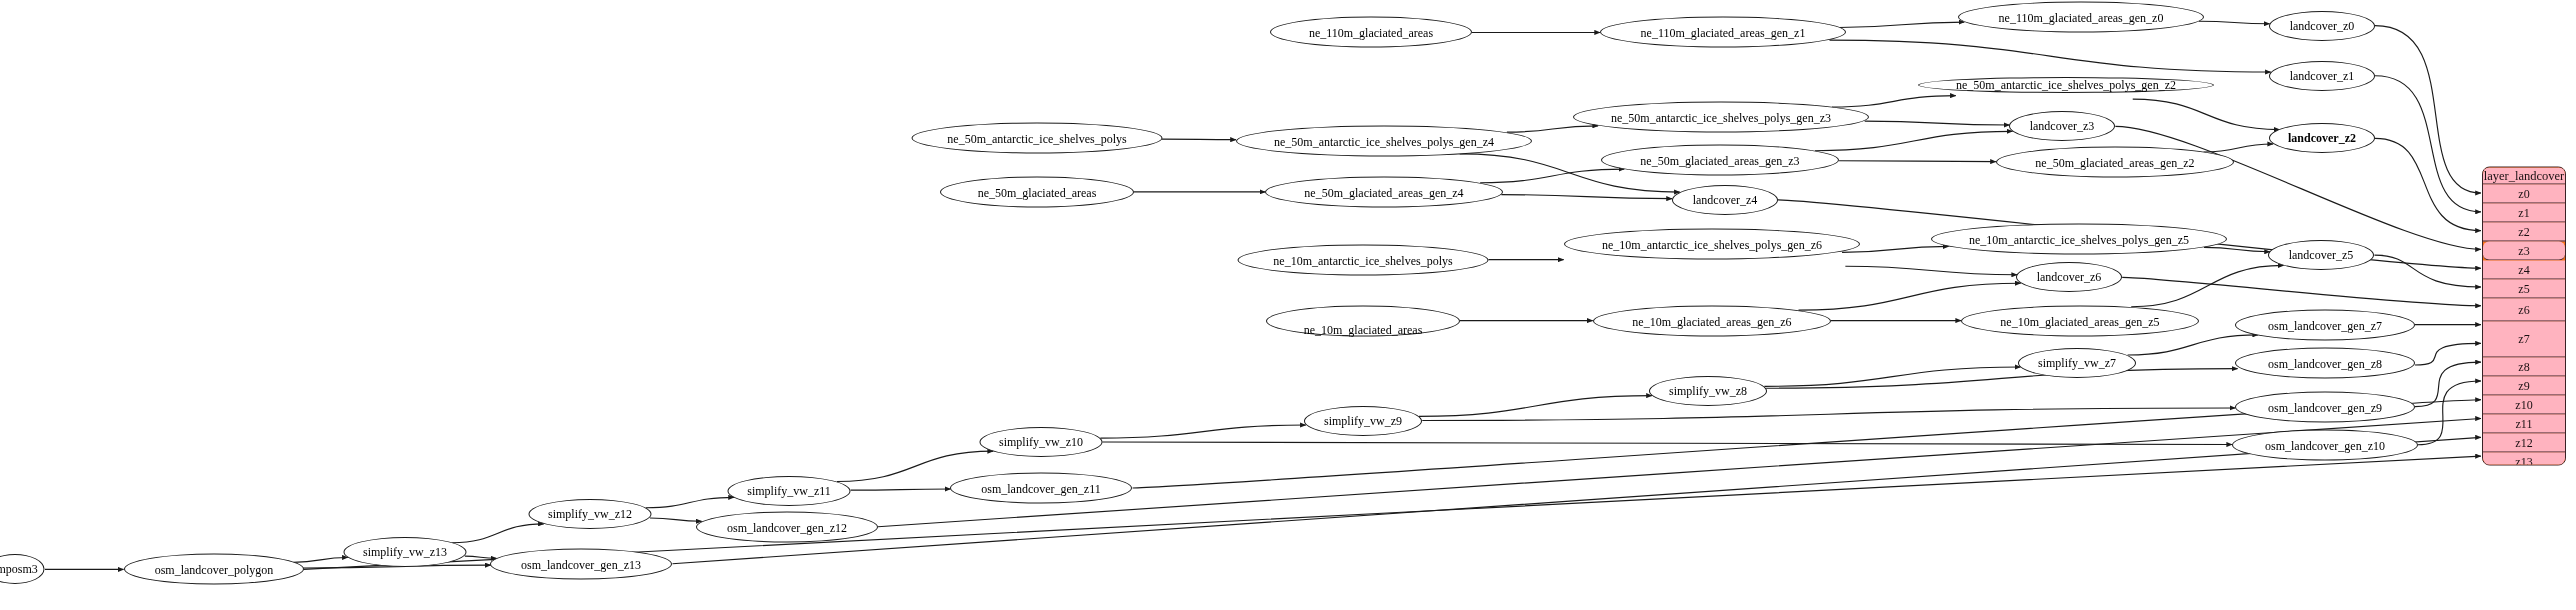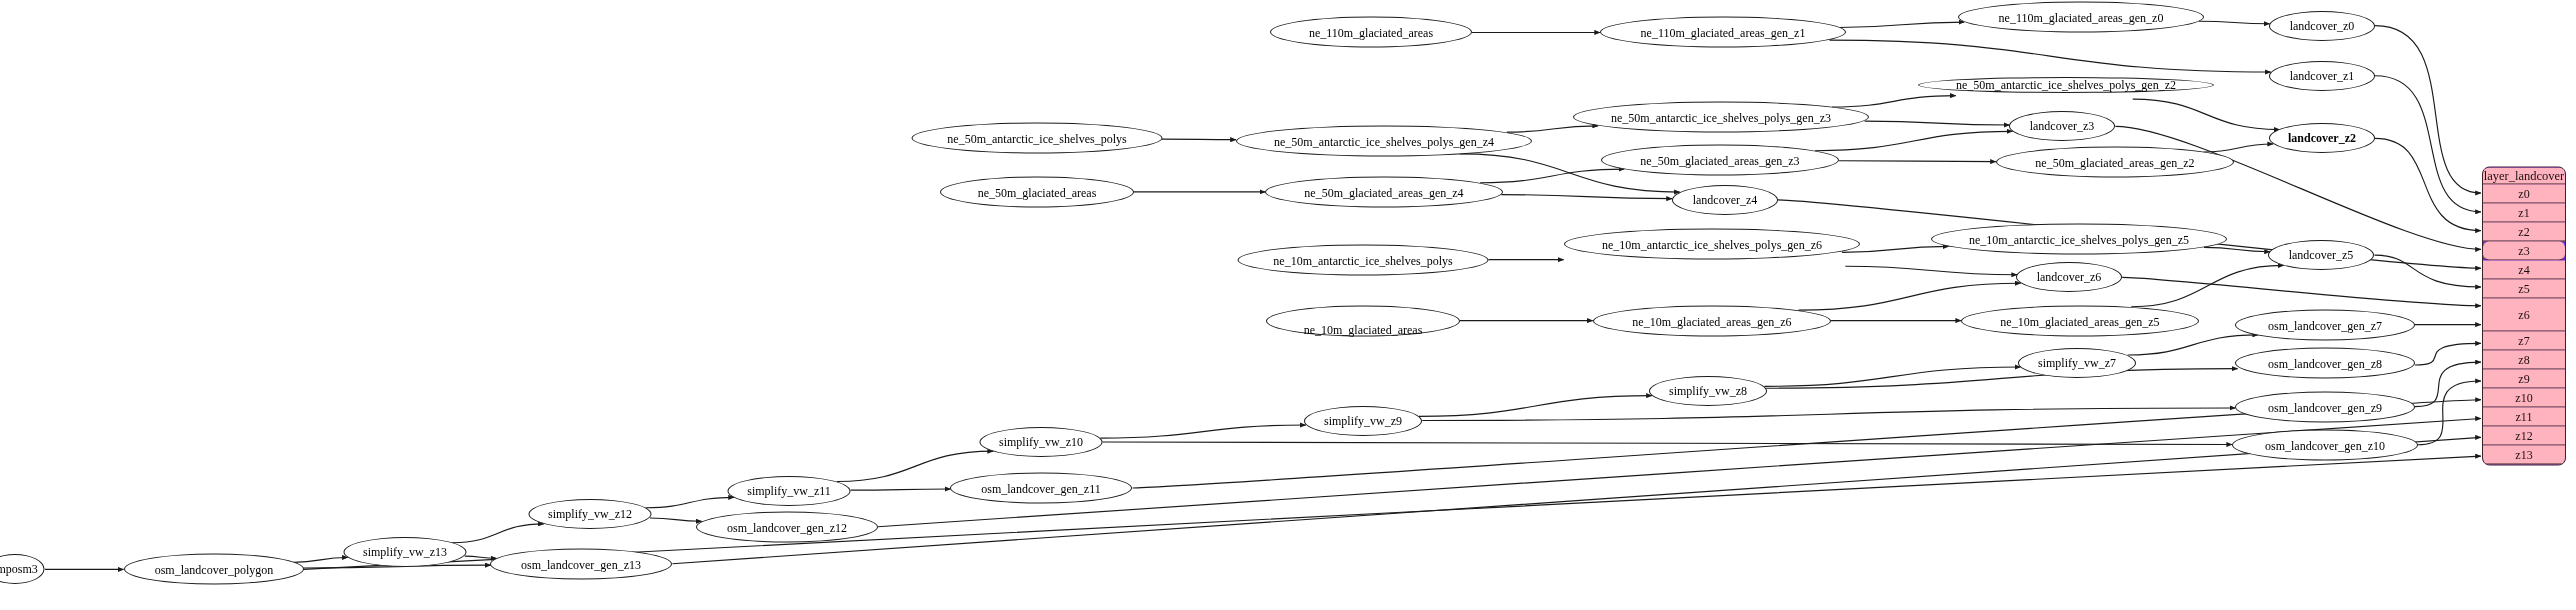--- a/index.html
+++ b/index.html
@@ -258,30 +258,30 @@
         <span>ne_110m_glaciated_areas_gen_z0</span>
       </div>
       <div class="node" style="left: 2322px; top: 26px; width: 106px; height: 30px;">
         <span>landcover_z0</span>
       </div>
       <div class="node" style="left: 2322px; top: 76px; width: 106px; height: 30px;">
         <span>landcover_z1</span>
       </div>
     </div>
 
-  <div class="record-table" id="layer-table" style="left: 2524px; top: 316px; width: 84px; height: 299px; background: #6d28d9;">
+  <div class="record-table" id="layer-table" style="left: 2524px; top: 316px; width: 84px; height: 299px; background: #f97316;">
       <div class="record-row record-head" style="height: 17px;">layer_landcover</div>
       <div class="record-row" style="height: 19px;">z0</div>
       <div class="record-row" style="height: 19px;">z1</div>
       <div class="record-row" style="height: 19px;">z2</div>
       <div class="record-row" style="height: 19px; border-radius: 6px;">z3</div>
       <div class="record-row" style="height: 19px;">z4</div>
       <div class="record-row" style="height: 19px;">z5</div>
-      <div class="record-row" style="height: 33px;">z6</div>
-      <div class="record-row" style="height: 19px;">z7</div>
+      <div class="record-row" style="height: 23px;">z6</div>
+      <div class="record-row" style="height: 36px;">z7</div>
       <div class="record-row" style="height: 19px;">z8</div>
       <div class="record-row" style="height: 19px;">z9</div>
       <div class="record-row" style="height: 19px;">z10</div>
       <div class="record-row" style="height: 19px;">z11</div>
       <div class="record-row" style="height: 19px;">z12</div>
       <div class="record-row" style="height: 19px;">z13</div>
       <div class="record-row" style="height: 19px;">z14+</div>
     </div>
 </div>
 

